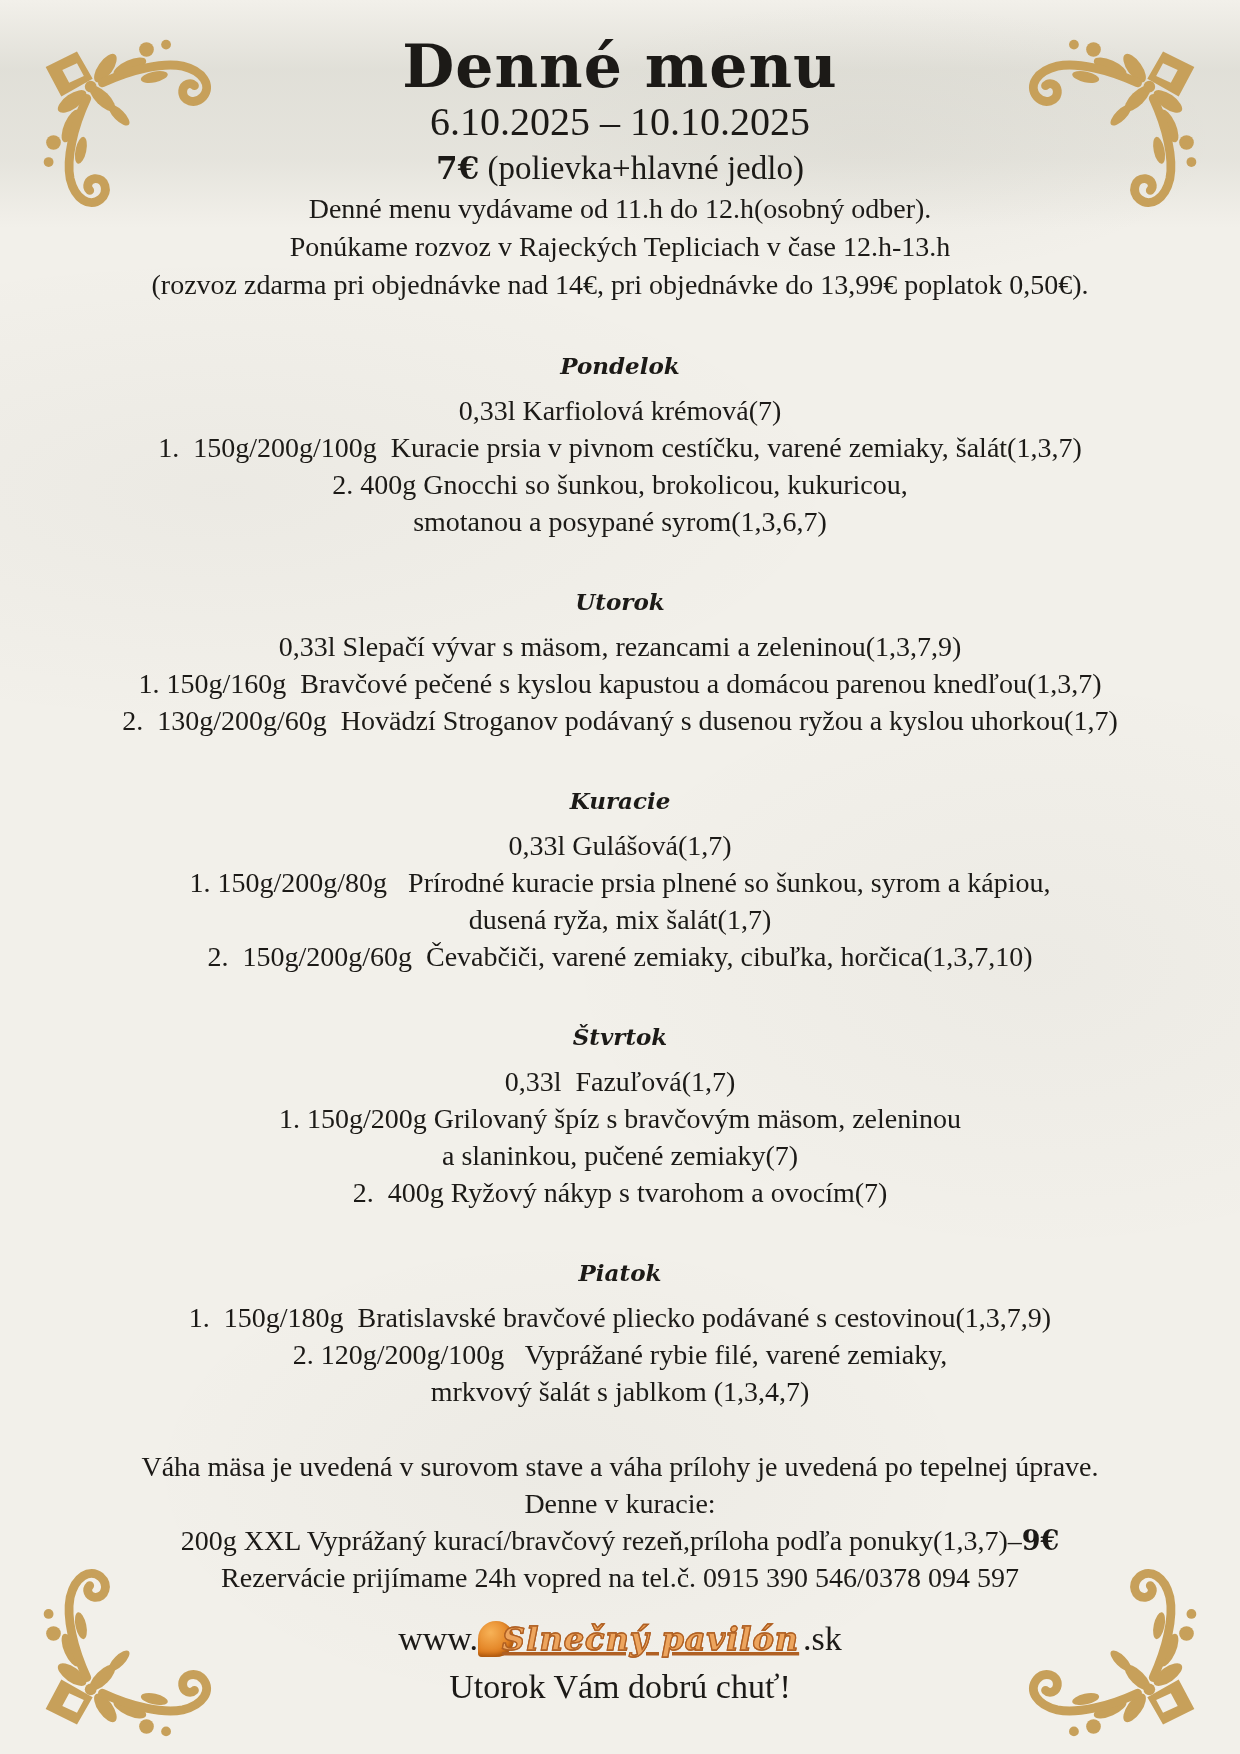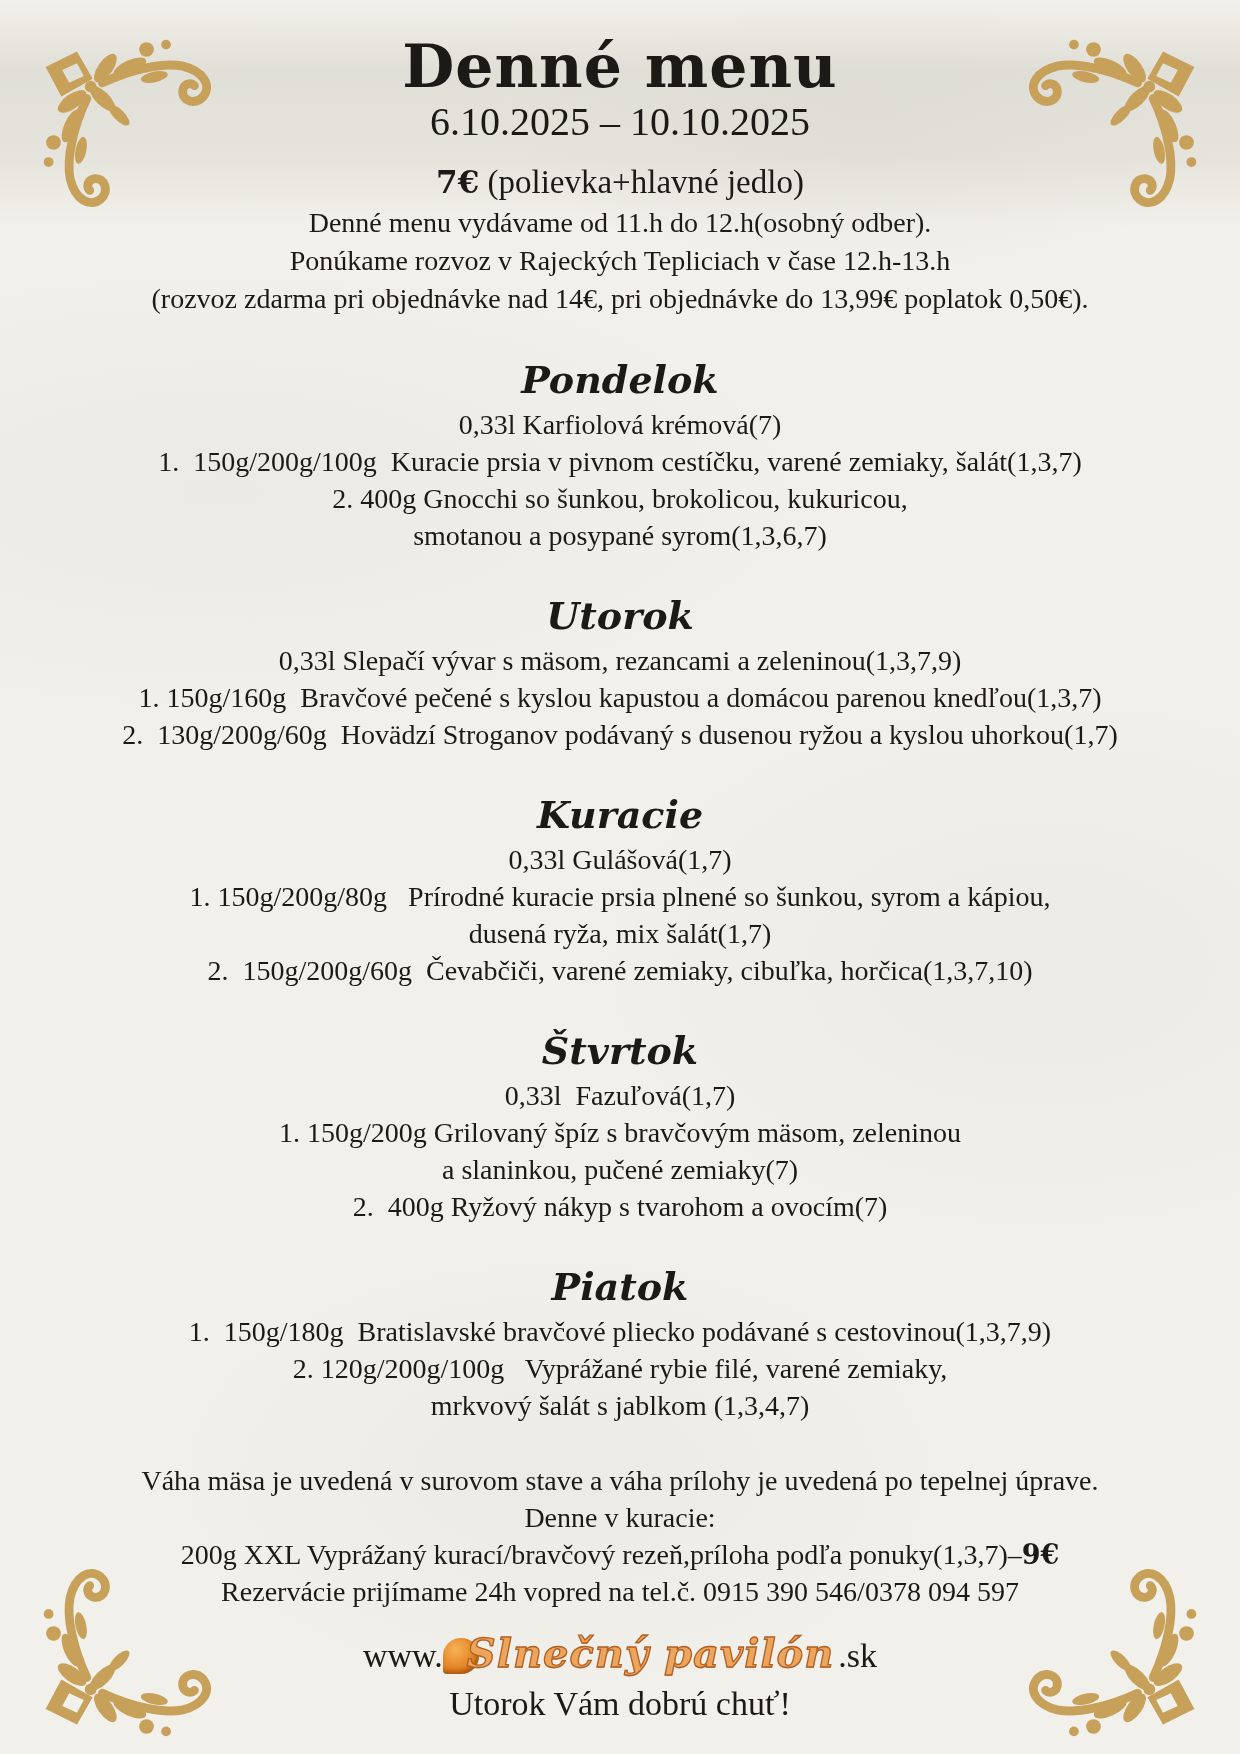--- a/index.html
+++ b/index.html
@@ -24,39 +24,39 @@
   .corner.tl{ top:26px;  left:30px;  }
   .corner.tr{ top:26px;  right:30px; transform:scaleX(-1); }
   .corner.bl{ bottom:4px; left:30px;  transform:scaleY(-1); }
   .corner.br{ bottom:4px; right:30px; transform:scale(-1,-1); }
   .corner svg{ width:100%; height:100%; display:block; }
 
   
   .bindtext{ white-space:pre-wrap; }
   .page-title{ font-size:60px; line-height:64px; font-weight:bold; letter-spacing:1px; font-family:"DejaVu Serif","Liberation Serif",serif; }
   .date-range{ font-size:40px; line-height:48px; }
-  .price-line{ font-size:33px; line-height:44px; margin-top:14px; }
+  .price-line{ font-size:33px; line-height:44px; margin-top:0; }
   .price-line .price{ font-weight:bold; font-family:"DejaVu Serif",serif; font-size:31px; }
   .info-line{ font-size:28px; line-height:38px; }
 
   .day-block{ margin-top:42px; }
-  .day-name{ font-size:38px; line-height:40px; font-weight:bold; font-style:italic; margin-bottom:6px; font-family:"DejaVu Serif","Liberation Serif",serif; }
+  .day-name{ font-size:23px; line-height:40px; font-weight:bold; font-style:italic; margin-bottom:6px; font-family:"DejaVu Serif","Liberation Serif",serif; }
   .menu-line{ font-size:28px; line-height:37px; padding:0 10px; }
 
   .notes-block{ margin-top:38px; }
   .note-line{ font-size:28px; line-height:37px; }
   .xxl-price{ font-weight:bold; font-family:"DejaVu Serif",serif; font-size:27px; }
 
   .website-line{ margin-top:18px; font-size:34px; line-height:50px; }
   .logo-orange{ display:inline-block; width:36px; height:36px; border-radius:50% 50% 50% 4px;
     background:radial-gradient(circle at 35% 32%, #f7b257, #e07d1e 65%, #b65d13);
     vertical-align:-7px; margin-right:-16px; box-shadow:inset -2px -3px 4px rgba(120,50,0,.45); }
-  .logo-script{ font-family:"DejaVu Serif",serif; font-style:italic; font-weight:bold; font-size:40px;
+  .logo-script{ font-family:"DejaVu Serif",serif; font-style:italic; font-weight:bold; font-size:32px;
     color:#eda55e; -webkit-text-stroke:1.3px #b06023; letter-spacing:1px; padding:0 4px;
-    text-shadow:0 1px 0 rgba(176,96,35,.5); }
+    text-shadow:0 1px 0 rgba(176,96,35,.5);text-decoration:underline; }
   .closing-line{ font-size:34px; line-height:46px; }
 </style>
 </head>
 <body>
 
 <svg width="0" height="0" style="position:absolute" aria-hidden="true">
   <defs>
     <g id="fl-arm" fill="#c7a05a">
       <ellipse cx="102" cy="42" rx="18" ry="7" transform="rotate(-24 102 42)"></ellipse>
       <ellipse cx="127" cy="52" rx="14" ry="5.5" transform="rotate(-12 127 52)"></ellipse>

